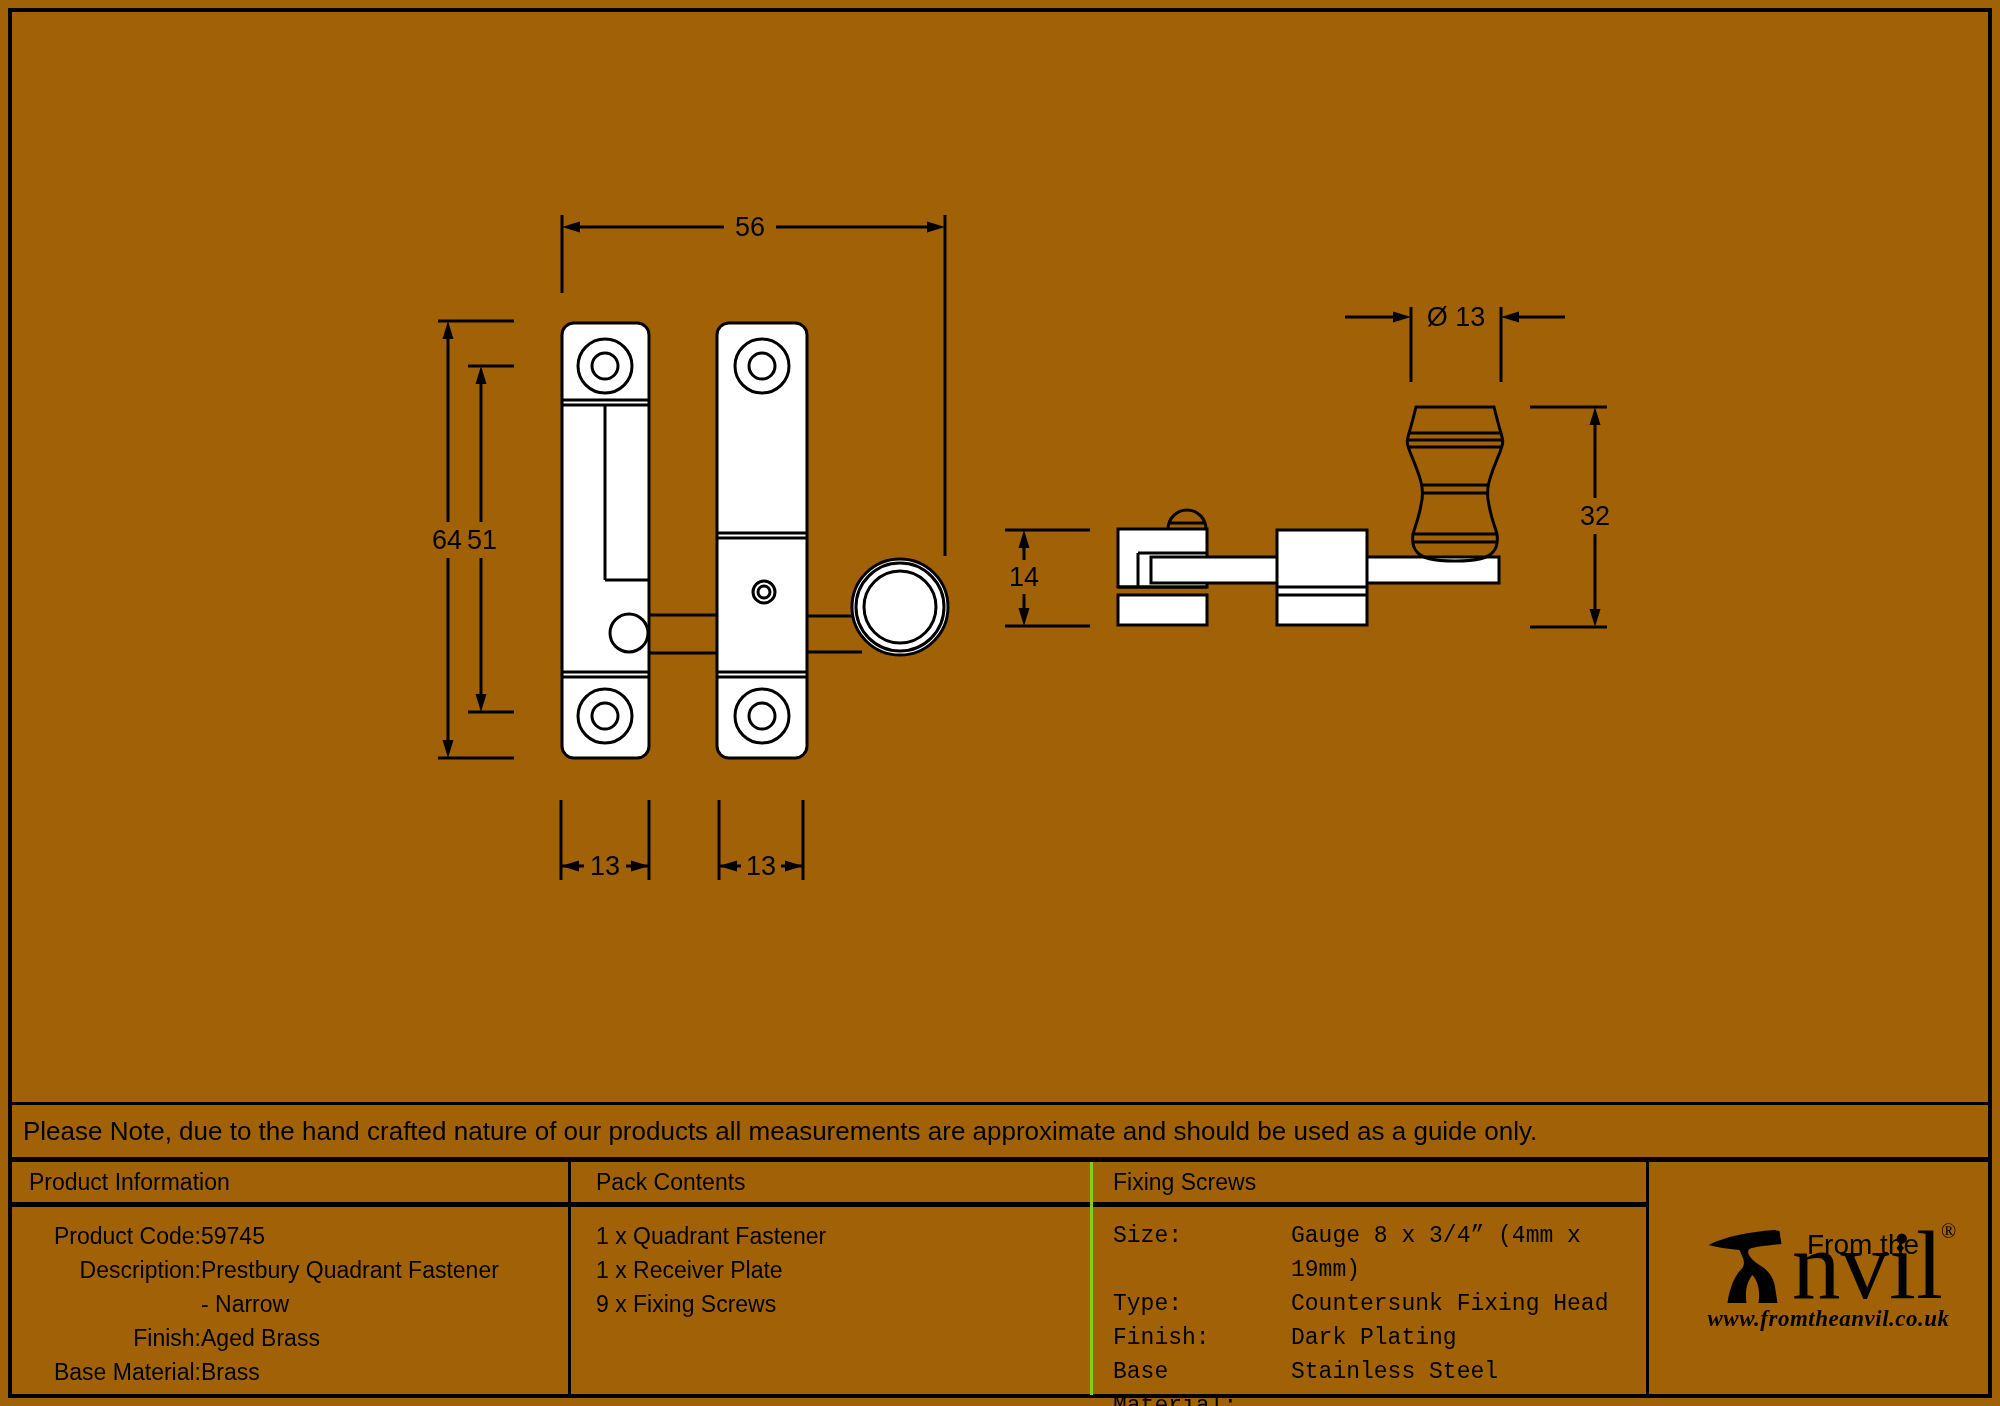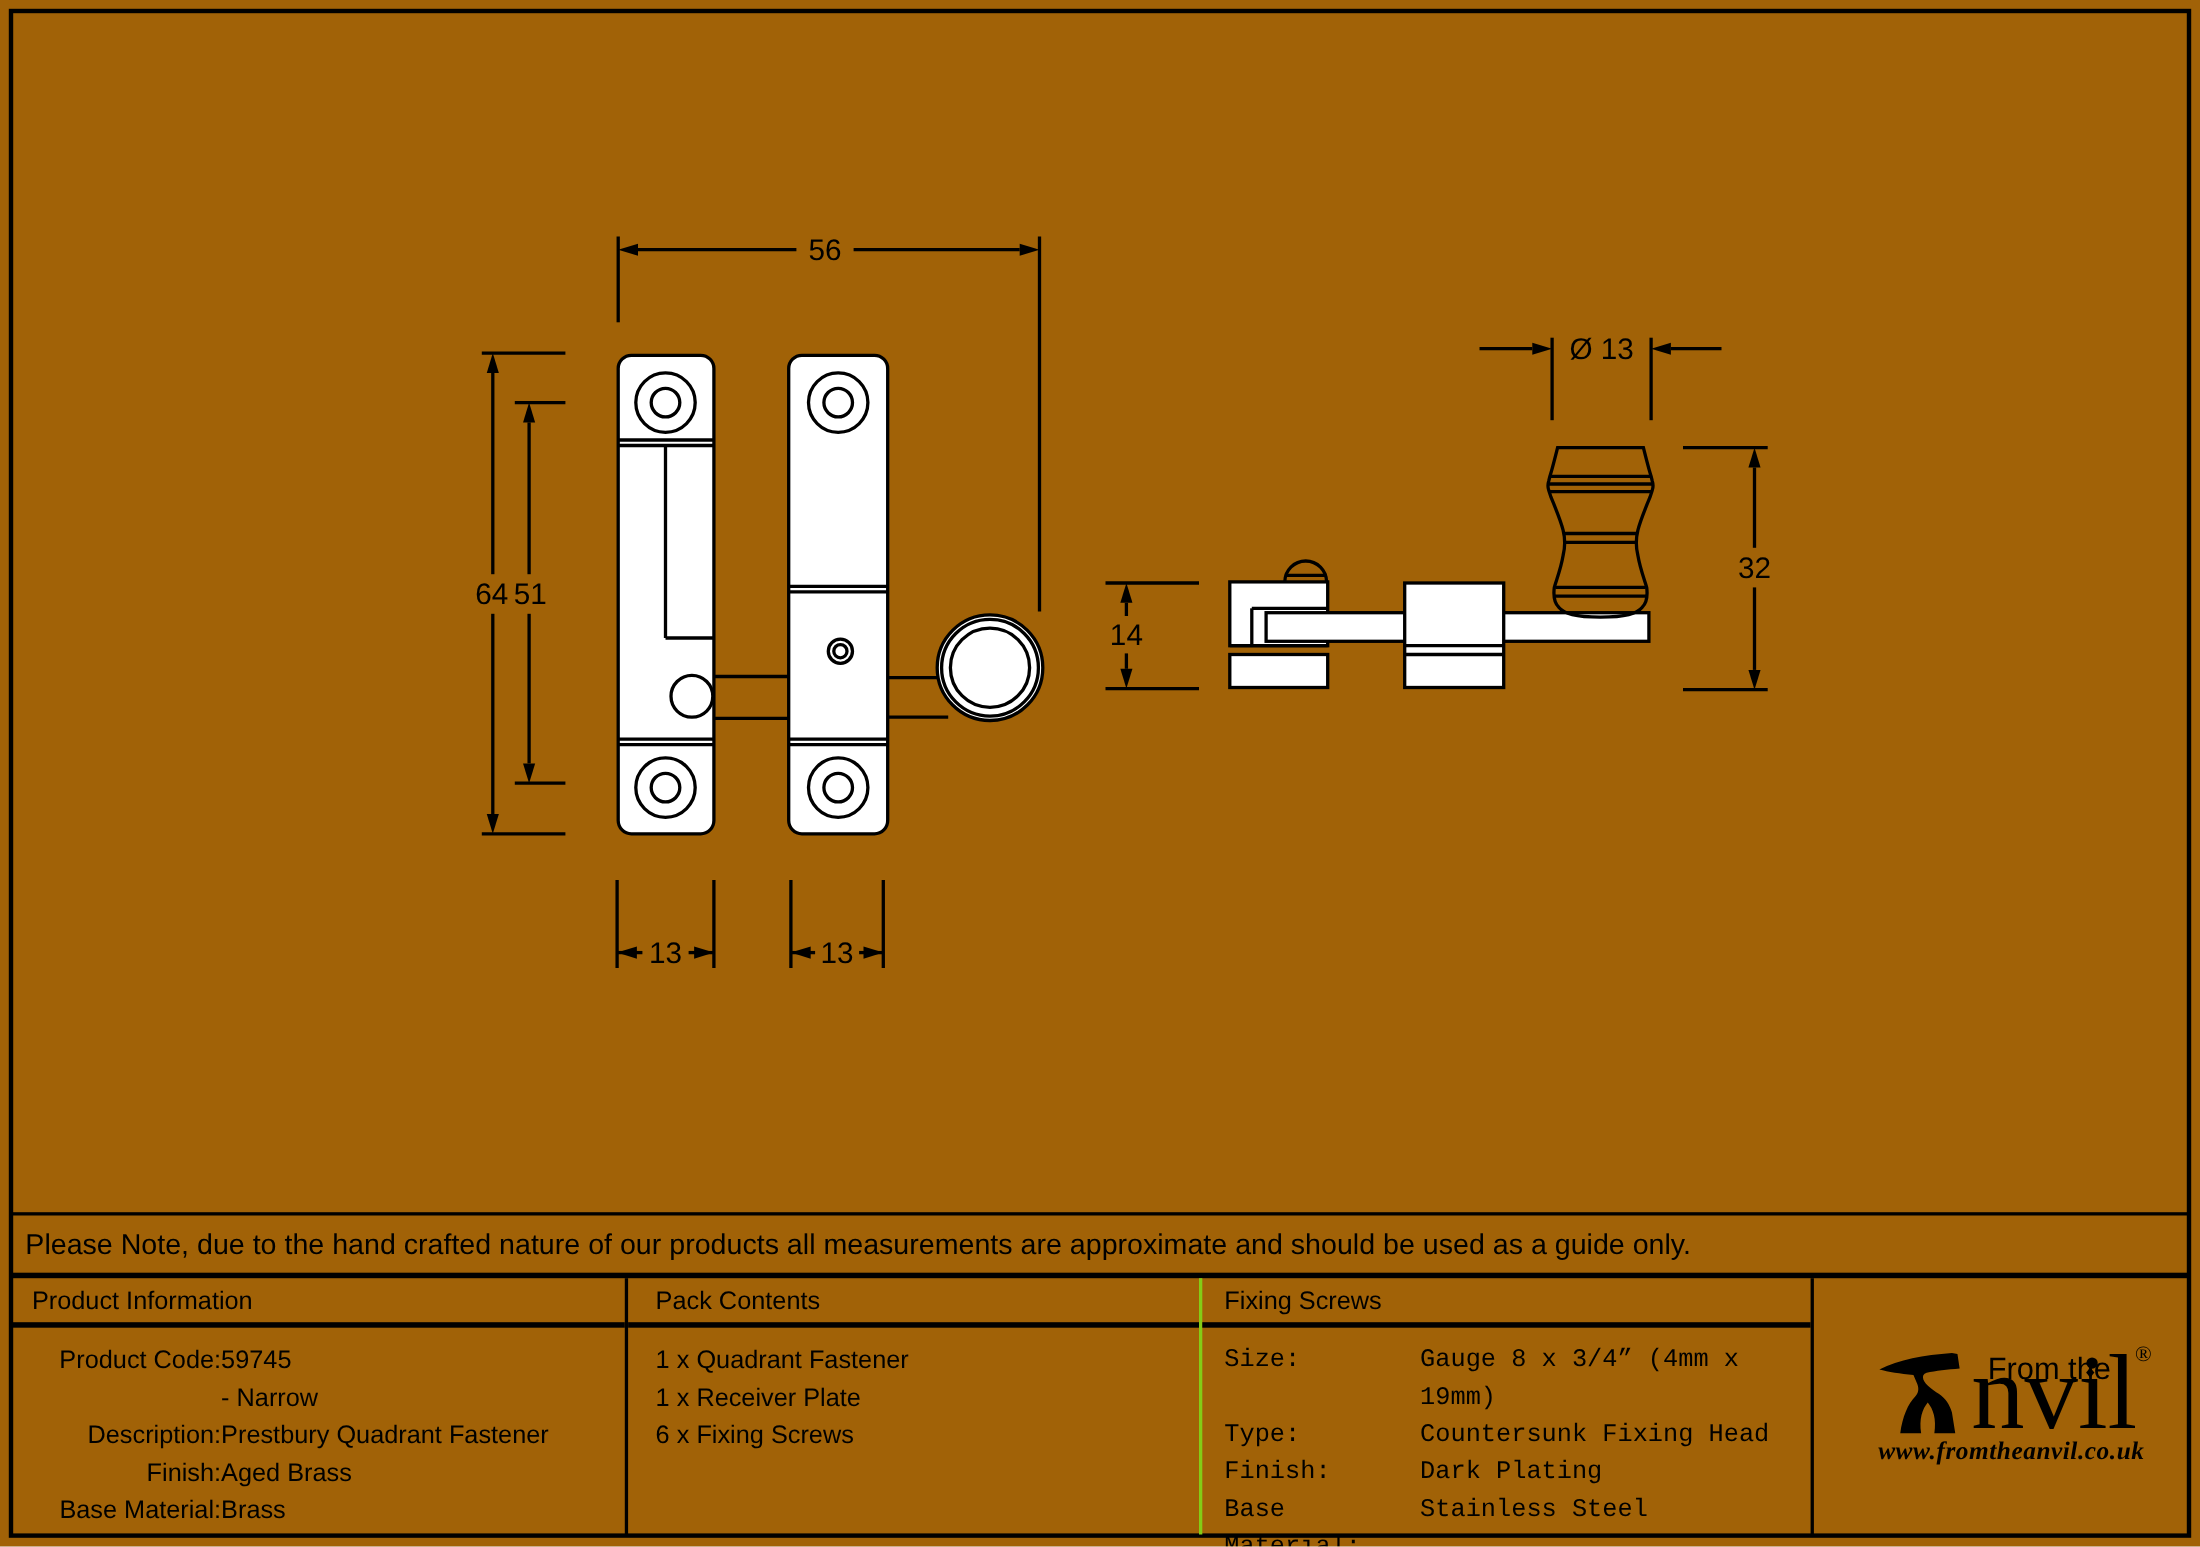--- a/index.html
+++ b/index.html
@@ -235,44 +235,44 @@
   <div class="info-table">
 
     <div class="col col-product">
       <div class="col-header">Product Information</div>
       <div class="col-body">
         <div class="kv-row">
           <span class="kv-label">Product Code:</span>
           <span class="kv-value">59745</span>
         </div>
         <div class="kv-row">
+          <span class="kv-label">Description:</span>
+          <span class="kv-value">Prestbury Quadrant Fastener</span>
+        </div>
+        <div class="kv-row">
           <span class="kv-label"></span>
           <span class="kv-value">- Narrow</span>
-        </div>
-        <div class="kv-row">
-          <span class="kv-label">Description:</span>
-          <span class="kv-value">Prestbury Quadrant Fastener</span>
         </div>
         <div class="kv-row">
           <span class="kv-label">Finish:</span>
           <span class="kv-value">Aged Brass</span>
         </div>
         <div class="kv-row">
           <span class="kv-label">Base Material:</span>
           <span class="kv-value">Brass</span>
         </div>
       </div>
     </div>
 
     <div class="col col-pack">
       <div class="col-header">Pack Contents</div>
       <div class="col-body">
         <div class="pack-item">1 x Quadrant Fastener</div>
         <div class="pack-item">1 x Receiver Plate</div>
-        <div class="pack-item">6 x Fixing Screws</div>
+        <div class="pack-item">9 x Fixing Screws</div>
       </div>
     </div>
 
     <div class="col col-screws">
       <div class="col-header">Fixing Screws</div>
       <div class="col-body">
         <div class="kv-row">
           <span class="kv-label">Size:</span>
           <span class="kv-value">Gauge 8 x 3/4” (4mm x 19mm)</span>
         </div>

